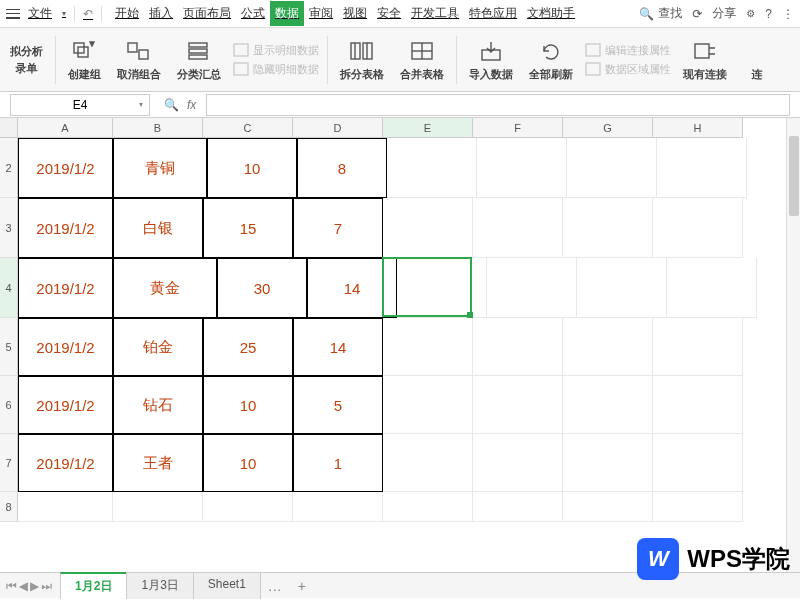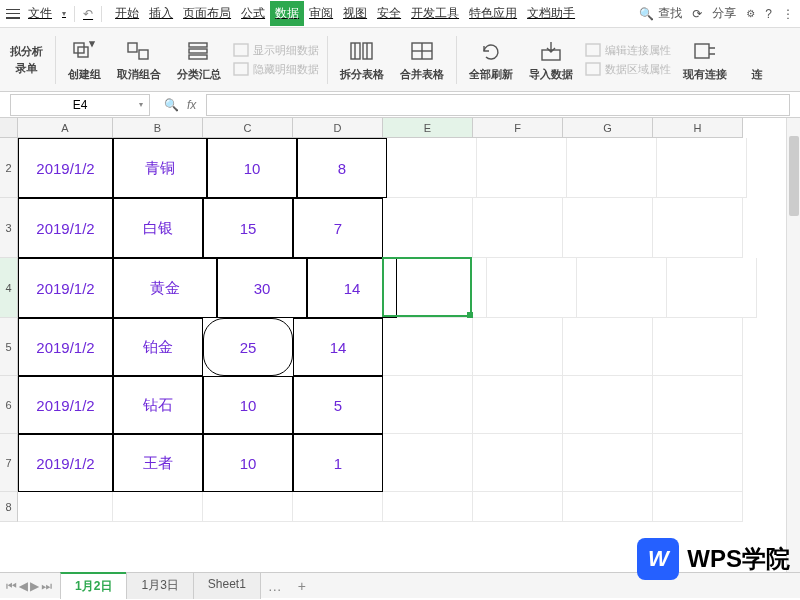--- a/index.html
+++ b/index.html
@@ -39,21 +39,21 @@
 .sheet-area { position: relative; height: 454px; overflow: hidden; }
 .corner { position: absolute; left: 0; top: 0; width: 18px; height: 20px; background: #f0f0f0; border-right: 1px solid #ccc; border-bottom: 1px solid #ccc; }
 .col-headers { position: absolute; left: 18px; top: 0; height: 20px; display: flex; }
 .col-header { border-right: 1px solid #ccc; border-bottom: 1px solid #ccc; background: #f5f5f5; display: flex; align-items: center; justify-content: center; font-size: 11px; color: #555; }
 .col-header.active { background: #e4f3e8; }
 .row-headers { position: absolute; left: 0; top: 20px; width: 18px; }
 .row-header { border-right: 1px solid #ccc; border-bottom: 1px solid #e0e0e0; background: #f5f5f5; display: flex; align-items: center; justify-content: center; font-size: 11px; color: #555; }
 .row-header.active { background: #e4f3e8; }
 .grid { position: absolute; left: 18px; top: 20px; }
 .grid-row { display: flex; }
-.cell { border-right: 1px solid #e8e8e8; border-bottom: 1px solid #e8e8e8; display: flex; align-items: center; justify-content: center; font-size: 15px; color: #6d28d9; background: #fff; overflow: hidden; }
+.cell { border-right: 1px solid #e8e8e8; border-bottom: 1px solid #e8e8e8; display: flex; align-items: center; justify-content: center; font-size: 15px; color: #c2410c; background: #fff; overflow: hidden; }
 .cell.bordered { border: 1px solid #000; }
 .selection { position: absolute; border: 2px solid #2ea84f; pointer-events: none; }
 .selection .handle { position: absolute; right: -3px; bottom: -3px; width: 6px; height: 6px; background: #2ea84f; }
 .vscroll { position: absolute; right: 0; top: 0; width: 14px; height: 100%; background: #f5f5f5; border-left: 1px solid #ddd; }
 .vscroll .thumb { position: absolute; top: 18px; left: 2px; width: 10px; height: 80px; background: #ccc; border-radius: 2px; }
 
 
 .sheet-tabs { height: 26px; border-top: 1px solid #ccc; display: flex; align-items: center; padding: 0 6px; gap: 0; background: #f5f5f5; }
 .sheet-nav { display: flex; gap: 2px; color: #999; padding-right: 8px; }
 .sheet-tab { padding: 4px 14px; font-size: 12px; border: 1px solid #ccc; border-bottom: none; background: #eee; color: #555; margin-right: -1px; }
@@ -176,34 +176,34 @@
           <line x1="3" y1="11" x2="23" y2="11"></line>
           <line x1="13" y1="3" x2="13" y2="19"></line>
         </svg>
       </div>
     <div class="ribbon-label">合并表格</div>
   </div>
   <div class="ribbon-sep"></div>
   <div class="ribbon-group">
     <div class="ribbon-icon">
         <svg width="26" height="22">
+          <rect x="4" y="10" width="18" height="10"></rect>
+          <path d="M13 2 L13 12 M9 8 L13 12 L17 8"></path>
+        </svg>
+      </div>
+    <div class="ribbon-label">导入数据</div>
+  </div>
+  <div class="ribbon-group">
+    <div class="ribbon-icon">
+        <svg width="26" height="22">
           <path d="M6 11 A7 7 0 1 1 8 17"></path>
           <path d="M6 6 L6 11 L11 11"></path>
         </svg>
       </div>
     <div class="ribbon-label">全部刷新</div>
-  </div>
-  <div class="ribbon-group">
-    <div class="ribbon-icon">
-        <svg width="26" height="22">
-          <rect x="4" y="10" width="18" height="10"></rect>
-          <path d="M13 2 L13 12 M9 8 L13 12 L17 8"></path>
-        </svg>
-      </div>
-    <div class="ribbon-label">导入数据</div>
   </div>
   <div class="ribbon-stack">
     <div class="ribbon-stack-item" style="color:#bbb">
         <svg width="16" height="14">
           <rect x="1" y="1" width="14" height="12" stroke="#ccc"></rect>
         </svg>
         <span>编辑连接属性</span>
       </div>
     <div class="ribbon-stack-item" style="color:#bbb">
         <svg width="16" height="14">
@@ -287,21 +287,21 @@
         <div class="cell bordered" style="width: 90px; height: 60px;">30</div>
         <div class="cell bordered" style="width: 90px; height: 60px;">14</div>
         <div class="cell" style="width: 90px; height: 60px;"></div>
         <div class="cell" style="width: 90px; height: 60px;"></div>
         <div class="cell" style="width: 90px; height: 60px;"></div>
         <div class="cell" style="width: 90px; height: 60px;"></div>
       </div>
       <div class="grid-row">
         <div class="cell bordered" style="width: 95px; height: 58px;">2019/1/2</div>
         <div class="cell bordered" style="width: 90px; height: 58px;">铂金</div>
-        <div class="cell bordered" style="width: 90px; height: 58px; border-radius: 21px;">25</div>
+        <div class="cell bordered" style="width: 90px; height: 58px;">25</div>
         <div class="cell bordered" style="width: 90px; height: 58px;">14</div>
         <div class="cell" style="width: 90px; height: 58px;"></div>
         <div class="cell" style="width: 90px; height: 58px;"></div>
         <div class="cell" style="width: 90px; height: 58px;"></div>
         <div class="cell" style="width: 90px; height: 58px;"></div>
       </div>
       <div class="grid-row">
         <div class="cell bordered" style="width: 95px; height: 58px;">2019/1/2</div>
         <div class="cell bordered" style="width: 90px; height: 58px;">钻石</div>
         <div class="cell bordered" style="width: 90px; height: 58px;">10</div>

